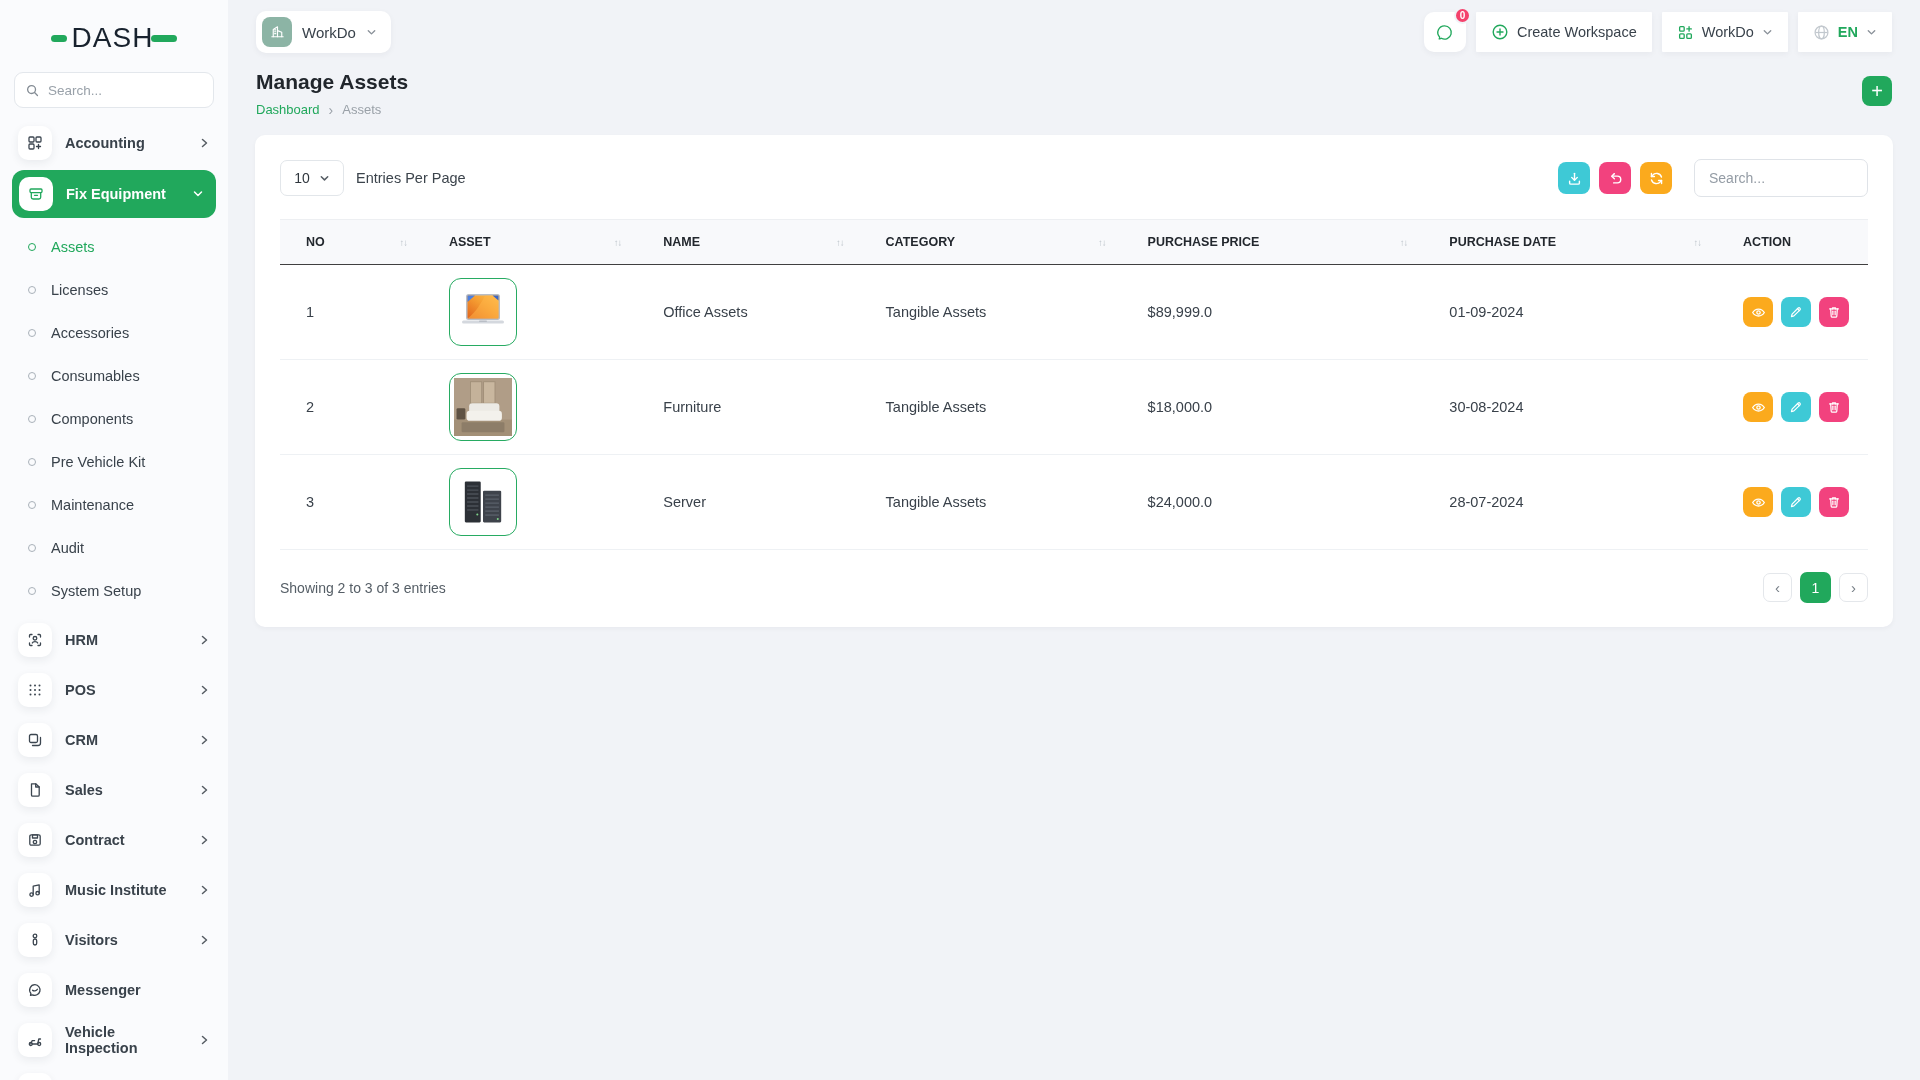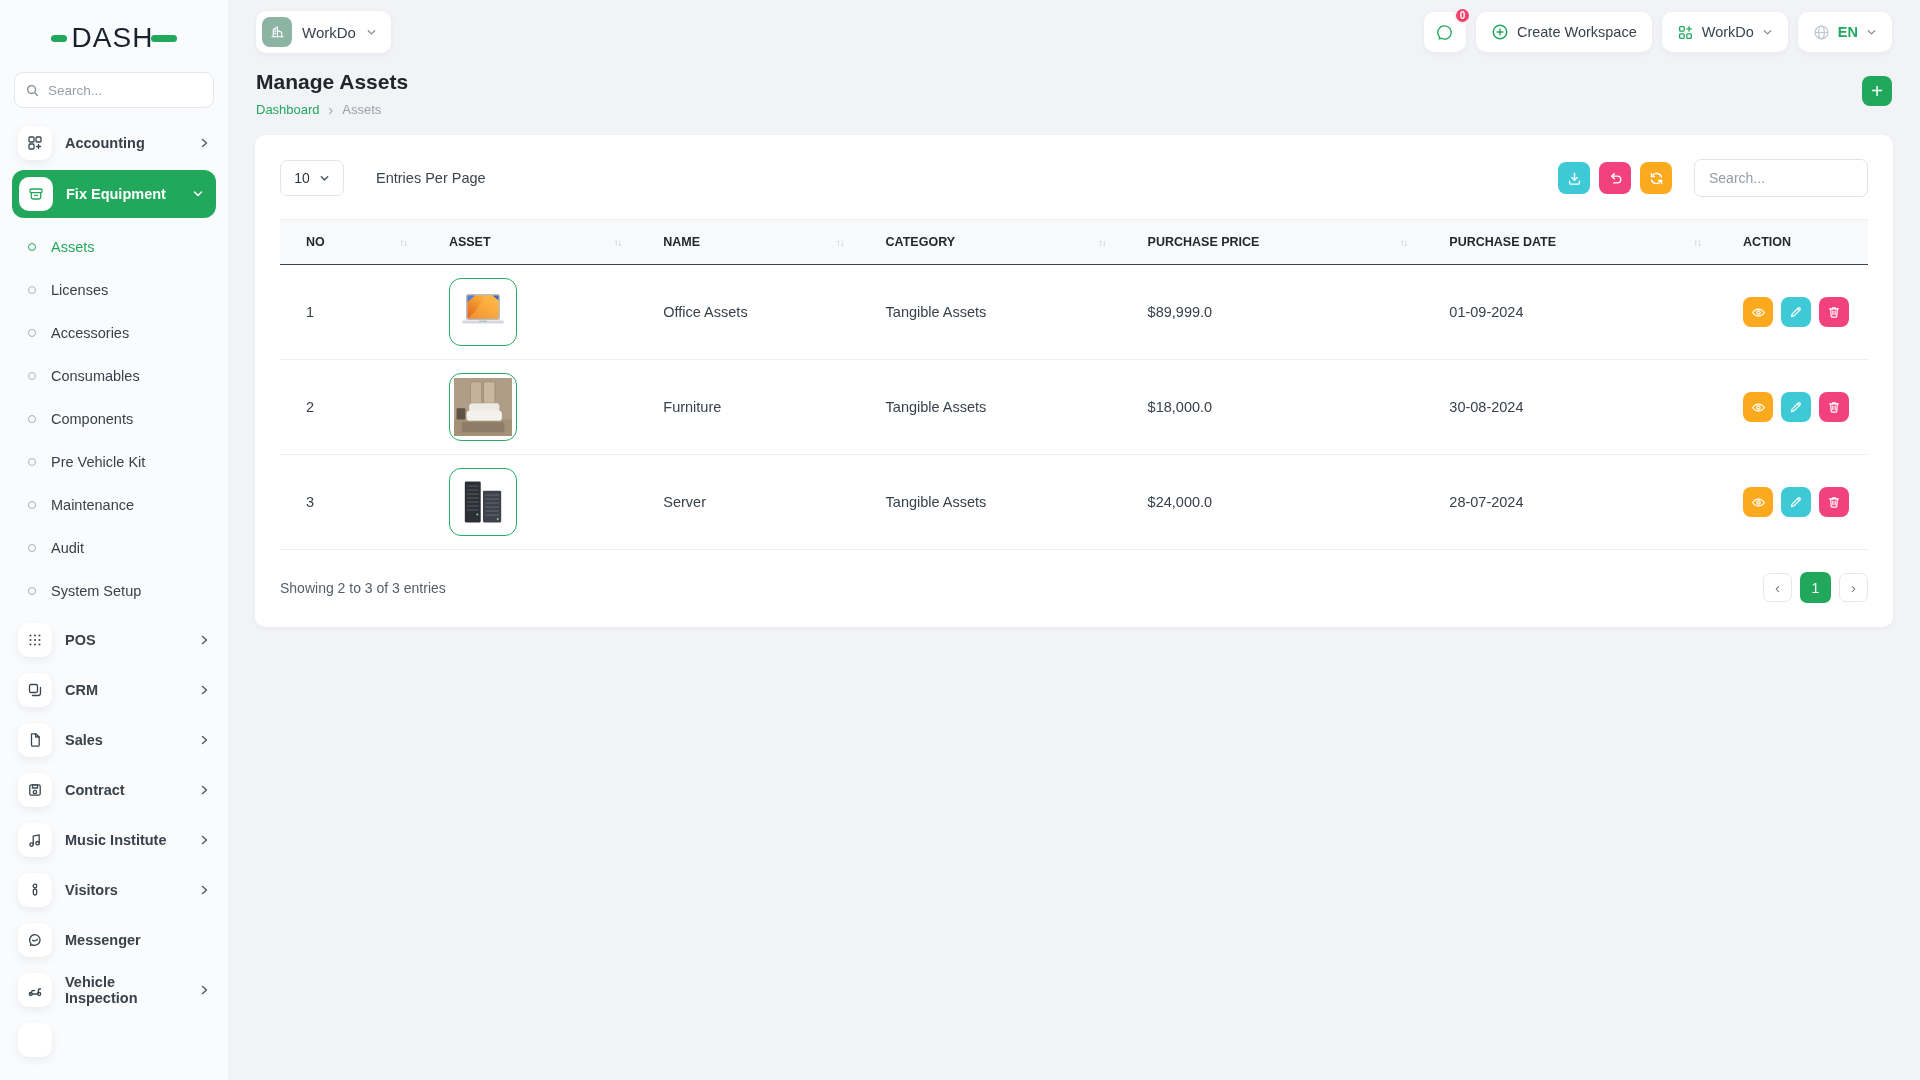--- a/index.html
+++ b/index.html
@@ -50,39 +50,39 @@
     display:flex; align-items:center; gap:10px; background:#fff; border:none; cursor:pointer;
     border-radius:10px; height:42px; padding:0 14px 0 6px; font-family:inherit;
     box-shadow:0 2px 6px rgba(30,40,50,.05); font-size:15px; color:#39424b;
   }
   .ws-icon { width:30px; height:30px; border-radius:8px; background:#8cb4a5; display:flex; align-items:center; justify-content:center; }
   .topbar-right { display:flex; align-items:center; gap:10px; }
   .chat-btn { position:relative; width:42px; height:40px; background:#fff; border:none; border-radius:10px; cursor:pointer;
     display:flex; align-items:center; justify-content:center; box-shadow:0 2px 6px rgba(30,40,50,.05); }
   .badge { position:absolute; top:-5px; right:-5px; min-width:17px; height:17px; padding:0 3px; background:#f4426c; color:#fff;
     font-size:10px; font-weight:700; border-radius:9px; display:flex; align-items:center; justify-content:center; border:2px solid #f1f3f7; }
-  .pill { height:40px; background:#fff; border:none; border-radius:10px; cursor:pointer; font-family:inherit;
+  .pill { height:40px; background:#fff; border:none; border-radius:1px; cursor:pointer; font-family:inherit;
     display:flex; align-items:center; gap:8px; padding:0 15px; font-size:14.5px; color:#39424b;
     box-shadow:0 2px 6px rgba(30,40,50,.05); }
   .lang-label { color:#21a85c; font-weight:700; }
   
   .page-head { display:flex; justify-content:space-between; align-items:center; padding:6px 28px 0; }
   .page-title { font-size:21px; font-weight:700; color:#21262c; }
   .breadcrumb { margin-top:8px; display:flex; align-items:center; gap:9px; font-size:13px; }
   .bc-link { color:#21a85c; text-decoration:none; cursor:pointer; }
   .bc-sep { color:#9aa1a8; font-size:14px; line-height:1; }
   .bc-sep::before { content:"\203A"; }
   .bc-current { color:#9aa1a8; }
   .add-btn { width:30px; height:30px; border:none; border-radius:8px; background:#21a85c; color:#fff; cursor:pointer;
     font-size:20px; line-height:1; display:flex; align-items:center; justify-content:center; align-self:flex-start; margin-top:6px; }
   .add-btn::before { content:"+"; }
   
   .card { margin:18px 27px 0; background:#fff; border-radius:10px; padding:24px 25px; box-shadow:0 2px 5px rgba(25,35,45,.04); }
   .card-toolbar { display:flex; justify-content:space-between; align-items:center; }
-  .tool-left { display:flex; align-items:center; gap:32px; }
+  .tool-left { display:flex; align-items:center; gap:12px; }
   .select-box { width:64px; height:36px; border:1px solid #e2e6ea; border-radius:7px; background:#fff; cursor:pointer;
     display:flex; align-items:center; justify-content:center; gap:9px; font-size:14px; color:#30373e; }
   .entries-label { font-size:14.5px; color:#3c444c; }
   .tool-right { display:flex; align-items:center; gap:9px; }
   .sq-btn { width:32px; height:32px; border:none; border-radius:8px; cursor:pointer; color:#fff;
     display:flex; align-items:center; justify-content:center; }
   .sq-teal { background:#3ec9d6; } .sq-pink { background:#f2427e; } .sq-orange { background:#fbaa1d; }
   .search-input { width:174px; height:38px; border:1px solid #dfe3e8; border-radius:7px; background:#fff;
     padding:0 14px; font-size:14px; color:#333; font-family:inherit; outline:none; margin-left:13px; }
   .search-input::placeholder { color:#949ca5; }
@@ -198,20 +198,38 @@
       <div class="sub-item">
           <span class="bullet"></span>
           <span>Audit</span>
         </div>
       <div class="sub-item">
           <span class="bullet"></span>
           <span>System Setup</span>
         </div>
     </div>
 
+    <div class="nav-item">
+      <span class="icon-box">
+        <svg width="16" height="16" viewBox="0 0 16 16" fill="none" stroke="currentColor" stroke-width="1.3" stroke-linecap="round" stroke-linejoin="round">
+            <circle cx="8" cy="6.3" r="1.8"></circle>
+            <path d="M5.3 11c.6-1.8 4.8-1.8 5.4 0"></path>
+            <path d="M2.5 5V3.5a1 1 0 0 1 1-1H5"></path>
+            <path d="M11 2.5h1.5a1 1 0 0 1 1 1V5"></path>
+            <path d="M13.5 11v1.5a1 1 0 0 1-1 1H11"></path>
+            <path d="M5 13.5H3.5a1 1 0 0 1-1-1V11"></path>
+          </svg>
+      </span>
+      <span class="nav-label">HRM</span>
+      <span class="chev">
+          <svg width="12" height="12" viewBox="0 0 12 12" fill="none" stroke="currentColor" stroke-width="1.5" stroke-linecap="round" stroke-linejoin="round">
+            <polyline points="4.5,2.5 8.5,6 4.5,9.5"></polyline>
+          </svg>
+        </span>
+    </div>
 
     <div class="nav-item">
       <span class="icon-box">
         <svg width="16" height="16" viewBox="0 0 16 16" fill="currentColor">
             <circle cx="3.5" cy="3.5" r="1"></circle>
             <circle cx="8" cy="3.5" r="1"></circle>
             <circle cx="12.5" cy="3.5" r="1"></circle>
             <circle cx="3.5" cy="8" r="1"></circle>
             <circle cx="8" cy="8" r="1"></circle>
             <circle cx="12.5" cy="8" r="1"></circle>

